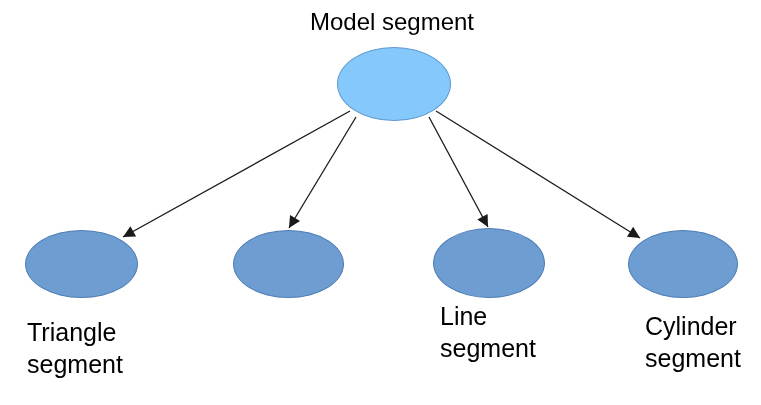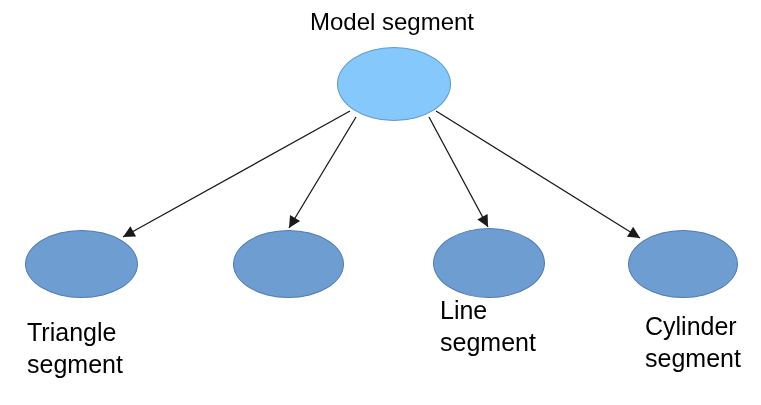--- a/index.html
+++ b/index.html
@@ -52,21 +52,21 @@
   .node.c4 { left: 628px; width: 110px; }
   .child-label {
     position: absolute;
     width: 130px;
     font-size: 25px;
     line-height: 32px;
     color: #000000;
   }
   .lbl1 { left: 27px;  top: 316px; }
   .lbl2 { left: 235px; top: 310px; }
-  .lbl3 { left: 440px; top: 294px; }
+  .lbl3 { left: 440px; top: 300px; }
   .lbl4 { left: 645px; top: 310px; }
   svg.edges {
     position: absolute;
     left: 0;
     top: 0;
     pointer-events: none;
   }
   svg.edges line {
     stroke: #1a1a1a;
     stroke-width: 1.3;

